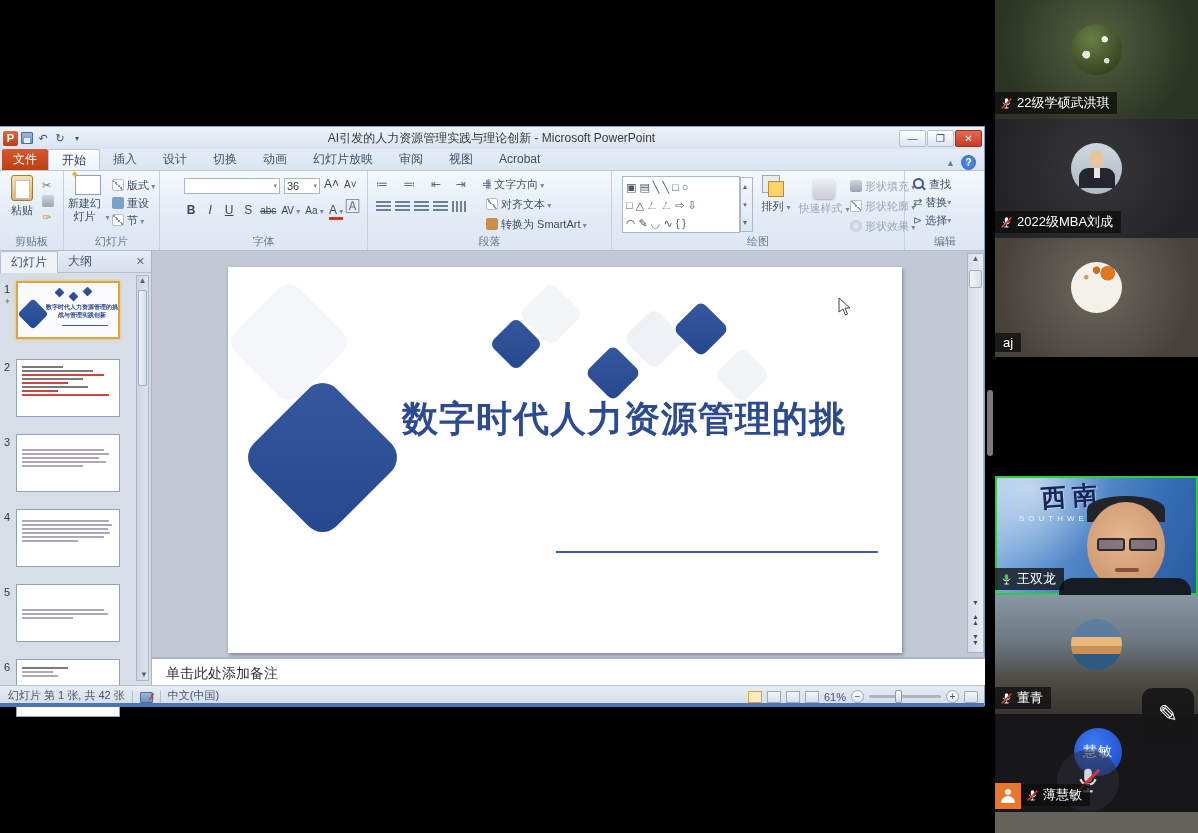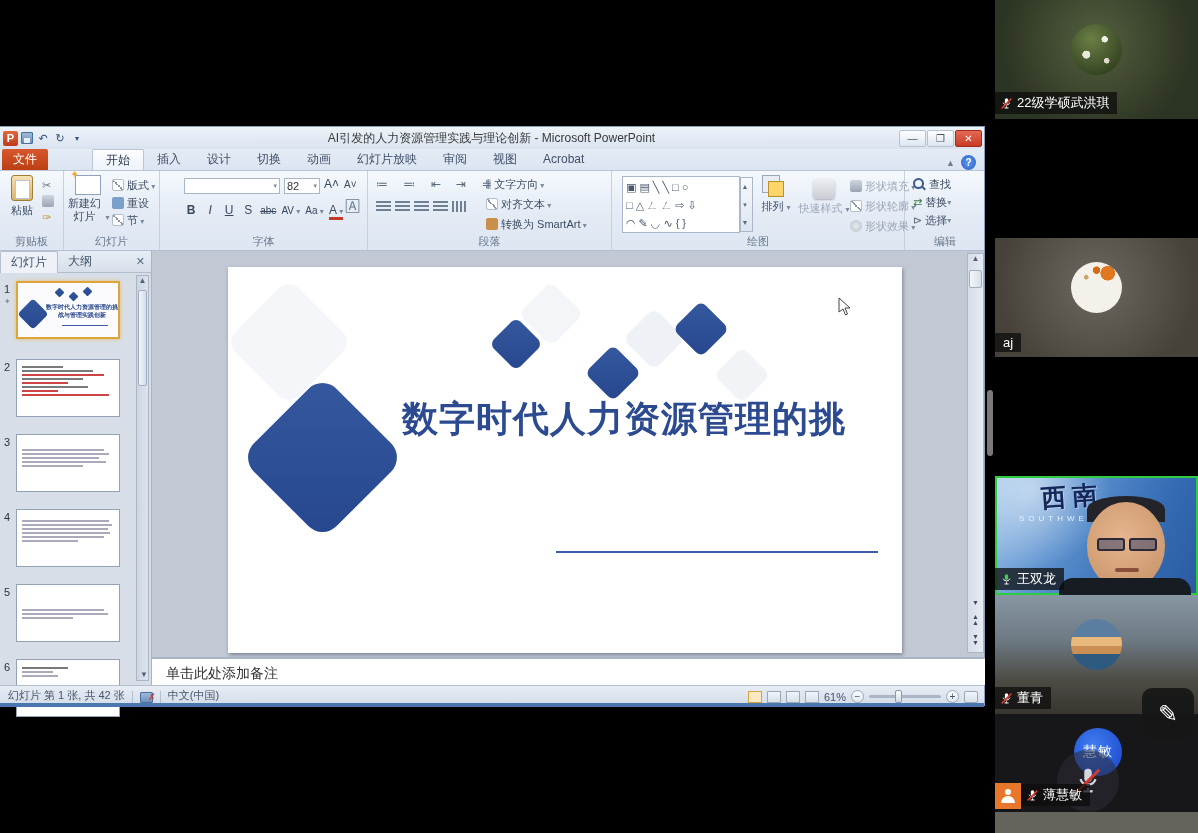--- a/index.html
+++ b/index.html
@@ -25,21 +25,21 @@
   .wbtn { width:27px; height:17px; font-size:10px; color:#555; text-align:center; line-height:16px;
     border:1px solid #b5c2d4; border-radius:2px; background:linear-gradient(#fdfeff,#dde6f1); }
   .wbtn.close { background:linear-gradient(#e46a55,#c93a24); color:#fff; border-color:#a02c18; }
 
   .tabrow { position:absolute; left:0; top:22px; width:100%; height:22px;
     background:linear-gradient(#e4ebf5,#dbe5f2); border-bottom:1px solid #bac6d6; display:flex; align-items:flex-end; }
   .filetab { width:46px; height:21px; background:linear-gradient(#d8572c,#bc3f14);
     color:#fff; font-size:12px; text-align:center; line-height:21px; margin-left:2px; border-radius:2px 2px 0 0;}
   .rtab { height:21px; padding:0 13px; font-size:12px; color:#41506a; line-height:21px; }
   .rtab.sel { background:linear-gradient(#fbfdff,#eef3fa); border:1px solid #bac6d6; border-bottom:none;
-    border-radius:2px 2px 0 0; color:#2a3a52;margin-left:44px; }
+    border-radius:2px 2px 0 0; color:#2a3a52; }
   .tabrow-right { margin-left:auto; display:flex; align-items:center; gap:6px; padding-right:8px; }
   .collapse-ribbon { color:#6d7f95; font-size:9px; }
   .help-circle { width:15px; height:15px; border-radius:50%; background:radial-gradient(#5d9af0,#2a5fc4);
     color:#fff; font-size:10px; font-weight:bold; text-align:center; line-height:15px; }
 
   .ribbon { position:absolute; left:0; top:44px; width:100%; height:80px;
     background:linear-gradient(#f5f9fd,#e4ebf5 55%,#dde6f2); border-bottom:1px solid #b2bfd0; font-size:11px; color:#3c4c62;}
   .rgroup { position:absolute; top:0; height:79px; border-right:1px solid #c6d1df; }
   .glabel { position:absolute; bottom:1px; left:0; width:100%; text-align:center; font-size:11px; color:#69798d; }
   .bigbtn { position:absolute; text-align:center; font-size:11px; color:#3c4c62; }
@@ -260,21 +260,21 @@
           <div class="smalllab drop"><span class="mini mi-line"></span><span>节</span></div>
         </div>
         <div class="glabel">幻灯片</div>
       </div>
 
       <div class="rgroup" style="left:160px;width:208px">
         <span class="combo" style="position:absolute;left:24px;top:7px;width:96px">
             <span class="ca">▾</span>
           </span>
         <span class="combo" style="position:absolute;left:124px;top:7px;width:36px">
-            <span>82</span>
+            <span>36</span>
             <span class="ca">▾</span>
           </span>
         <span style="position:absolute;left:164px;top:6px;font-size:12px;color:#39495e">A˄</span>
         <span style="position:absolute;left:184px;top:8px;font-size:10px;color:#39495e">A˅</span>
         <span style="position:absolute;left:186px;top:28px;font-size:12px;color:#6a7a8e">🄰</span>
         <div style="position:absolute;left:24px;top:32px">
           <span class="fbtn" style="font-weight:bold">B</span>
           <span class="fbtn" style="font-style:italic">I</span>
           <span class="fbtn" style="text-decoration:underline">U</span>
           <span class="fbtn">S</span>
@@ -483,20 +483,36 @@
           <rect x="6" y="1.5" width="4" height="7" rx="2" fill="#fff"></rect>
           <path d="M4 7a4.2 4.2 0 0 0 8 0" fill="none" stroke="#fff" stroke-width="1.2"></path>
           <line x1="8" y1="11.5" x2="8" y2="13.5" stroke="#fff" stroke-width="1.2"></line>
           <line x1="5.5" y1="13.5" x2="10.5" y2="13.5" stroke="#fff" stroke-width="1.2"></line>
           <line x1="2" y1="14" x2="14" y2="2" stroke="#e03a2f" stroke-width="1.8"></line>
         </svg>
       <span>22级学硕武洪琪</span>
     </div>
   </div>
 
+  <div class="vt bg2" style="top:119px">
+    <div class="avatar av2">
+        <div class="head"></div>
+        <div class="suit"></div>
+      </div>
+    <div class="chip">
+      <svg class="micsvg" width="13" height="13" viewBox="0 0 16 16">
+          <rect x="6" y="1.5" width="4" height="7" rx="2" fill="#fff"></rect>
+          <path d="M4 7a4.2 4.2 0 0 0 8 0" fill="none" stroke="#fff" stroke-width="1.2"></path>
+          <line x1="8" y1="11.5" x2="8" y2="13.5" stroke="#fff" stroke-width="1.2"></line>
+          <line x1="5.5" y1="13.5" x2="10.5" y2="13.5" stroke="#fff" stroke-width="1.2"></line>
+          <line x1="2" y1="14" x2="14" y2="2" stroke="#e03a2f" stroke-width="1.8"></line>
+        </svg>
+      <span>2022级MBA刘成</span>
+    </div>
+  </div>
 
   <div class="vt bg3" style="top:238px">
     <div class="avatar av3"></div>
     <div class="chip" style="padding:2px 8px">
       <span>aj</span>
     </div>
   </div>
 
 
   <div class="vt video-tile" style="top:476px">

